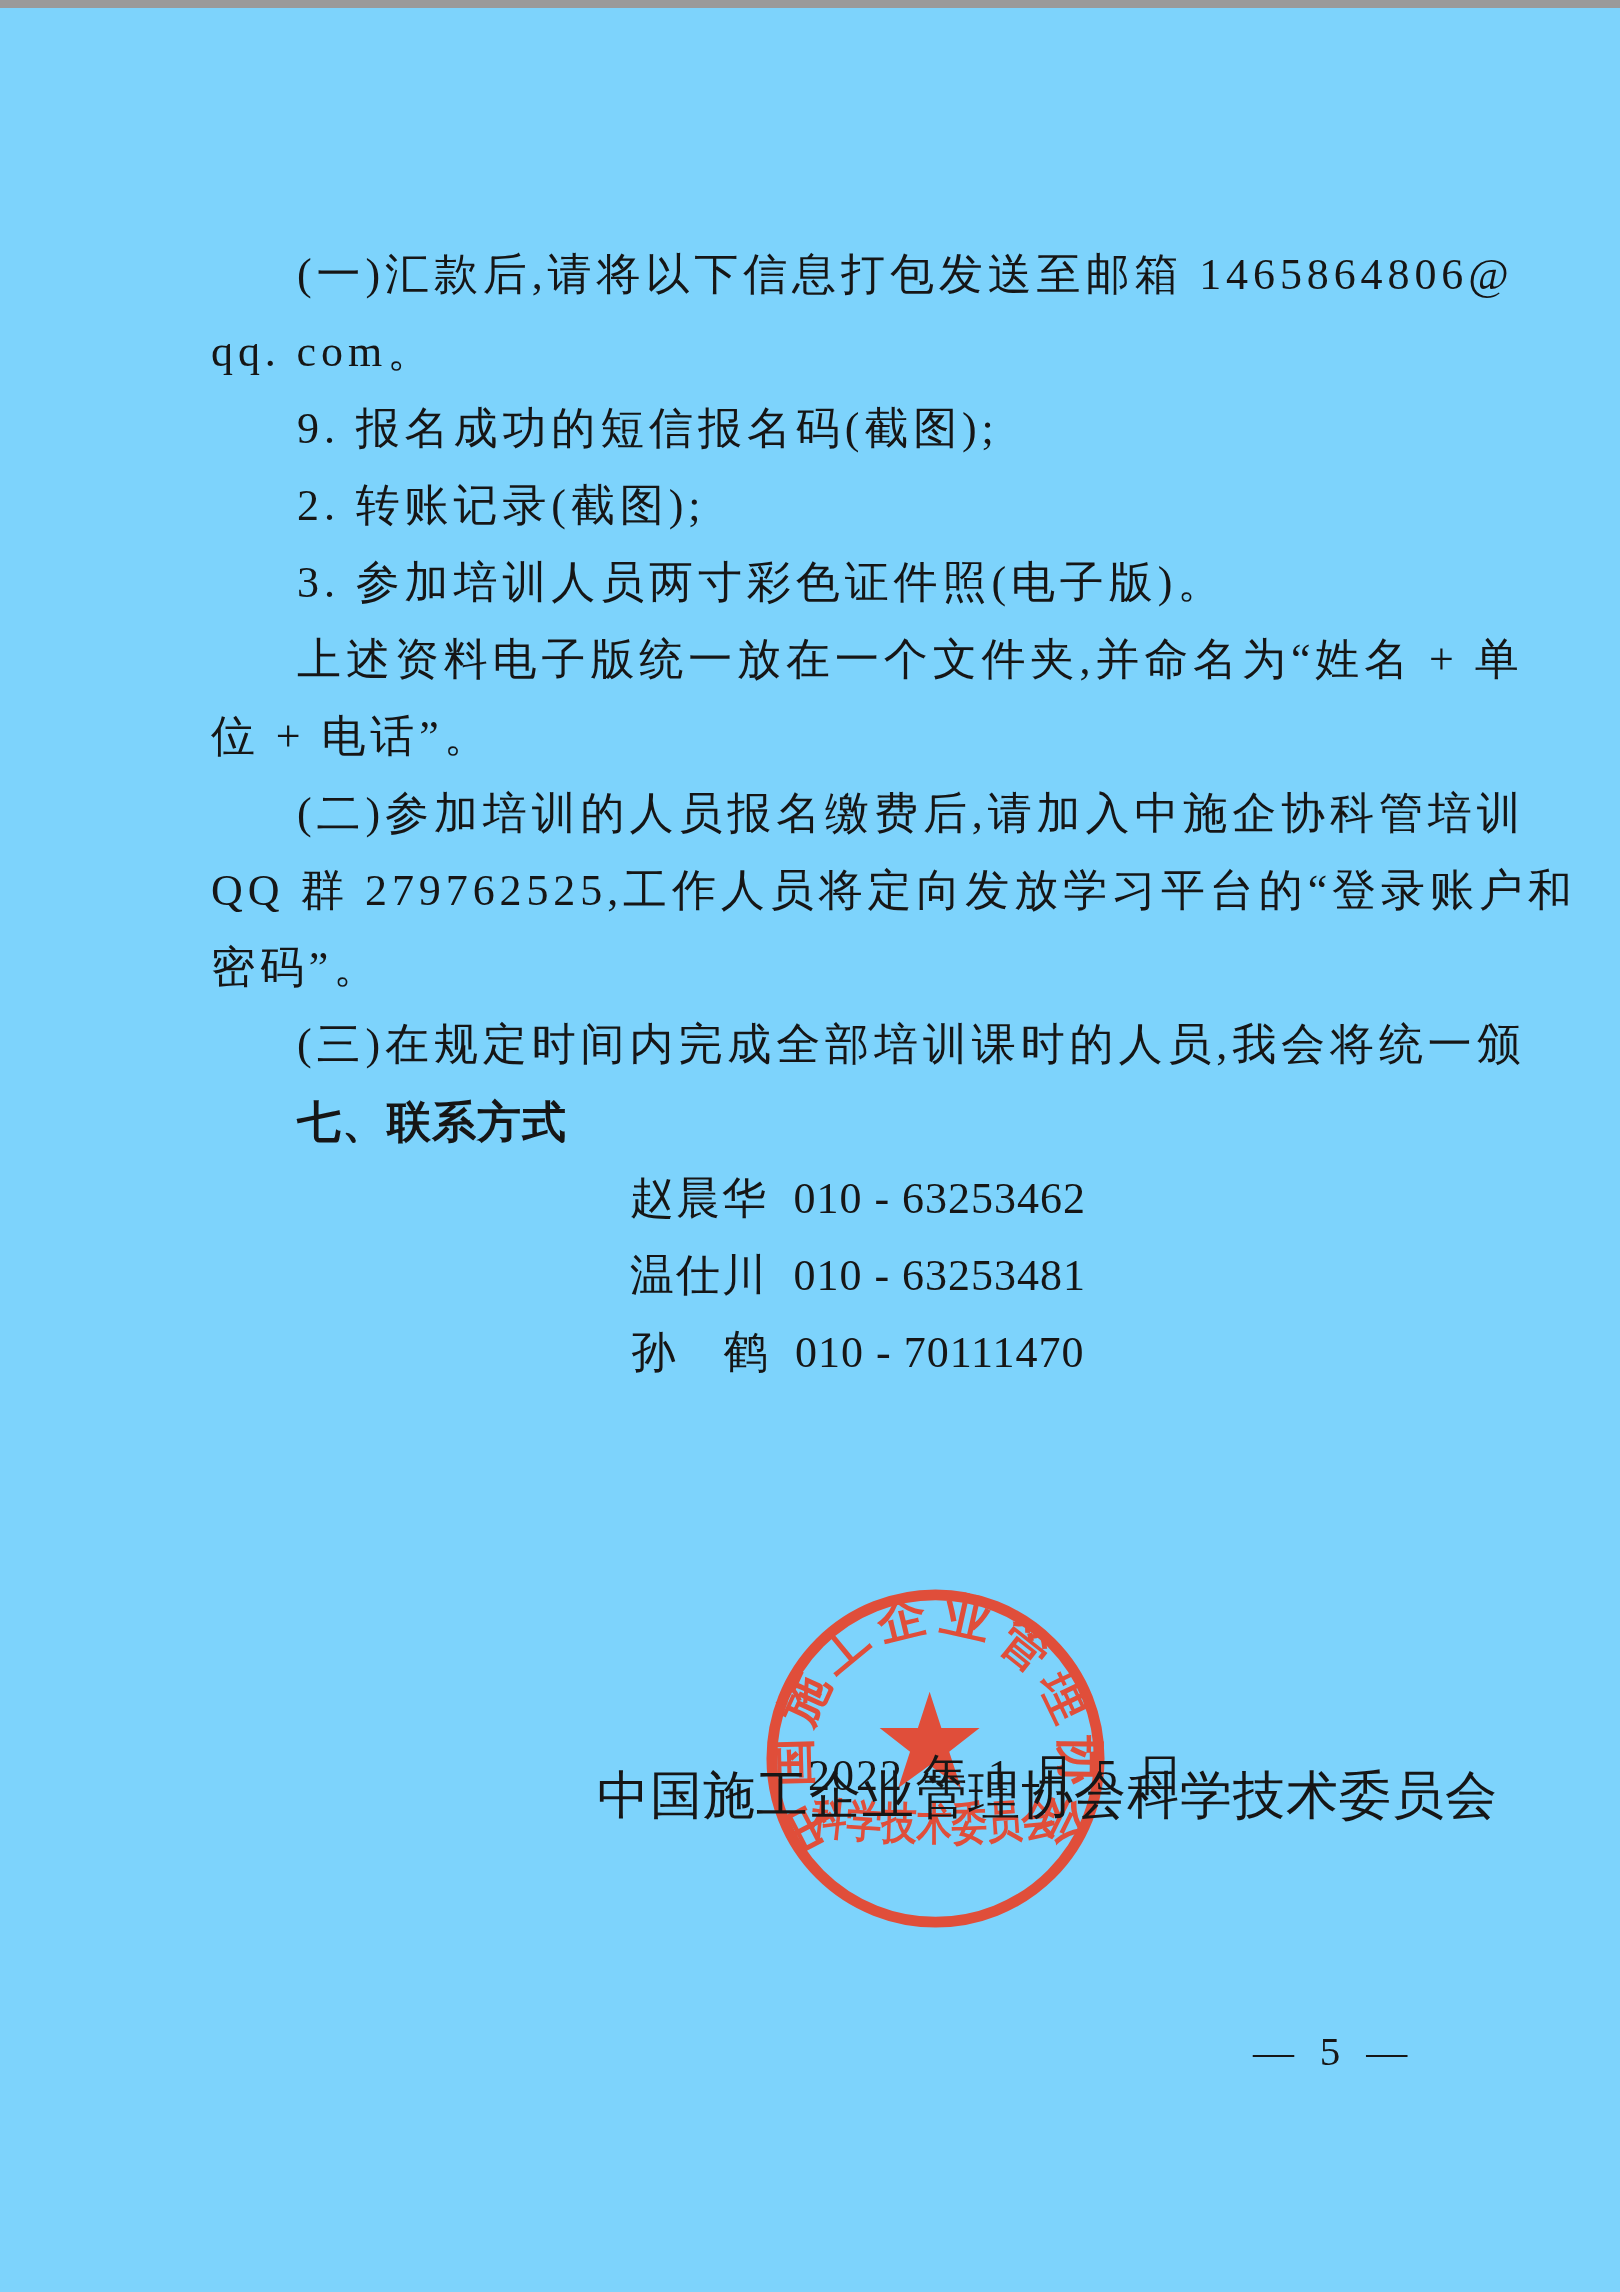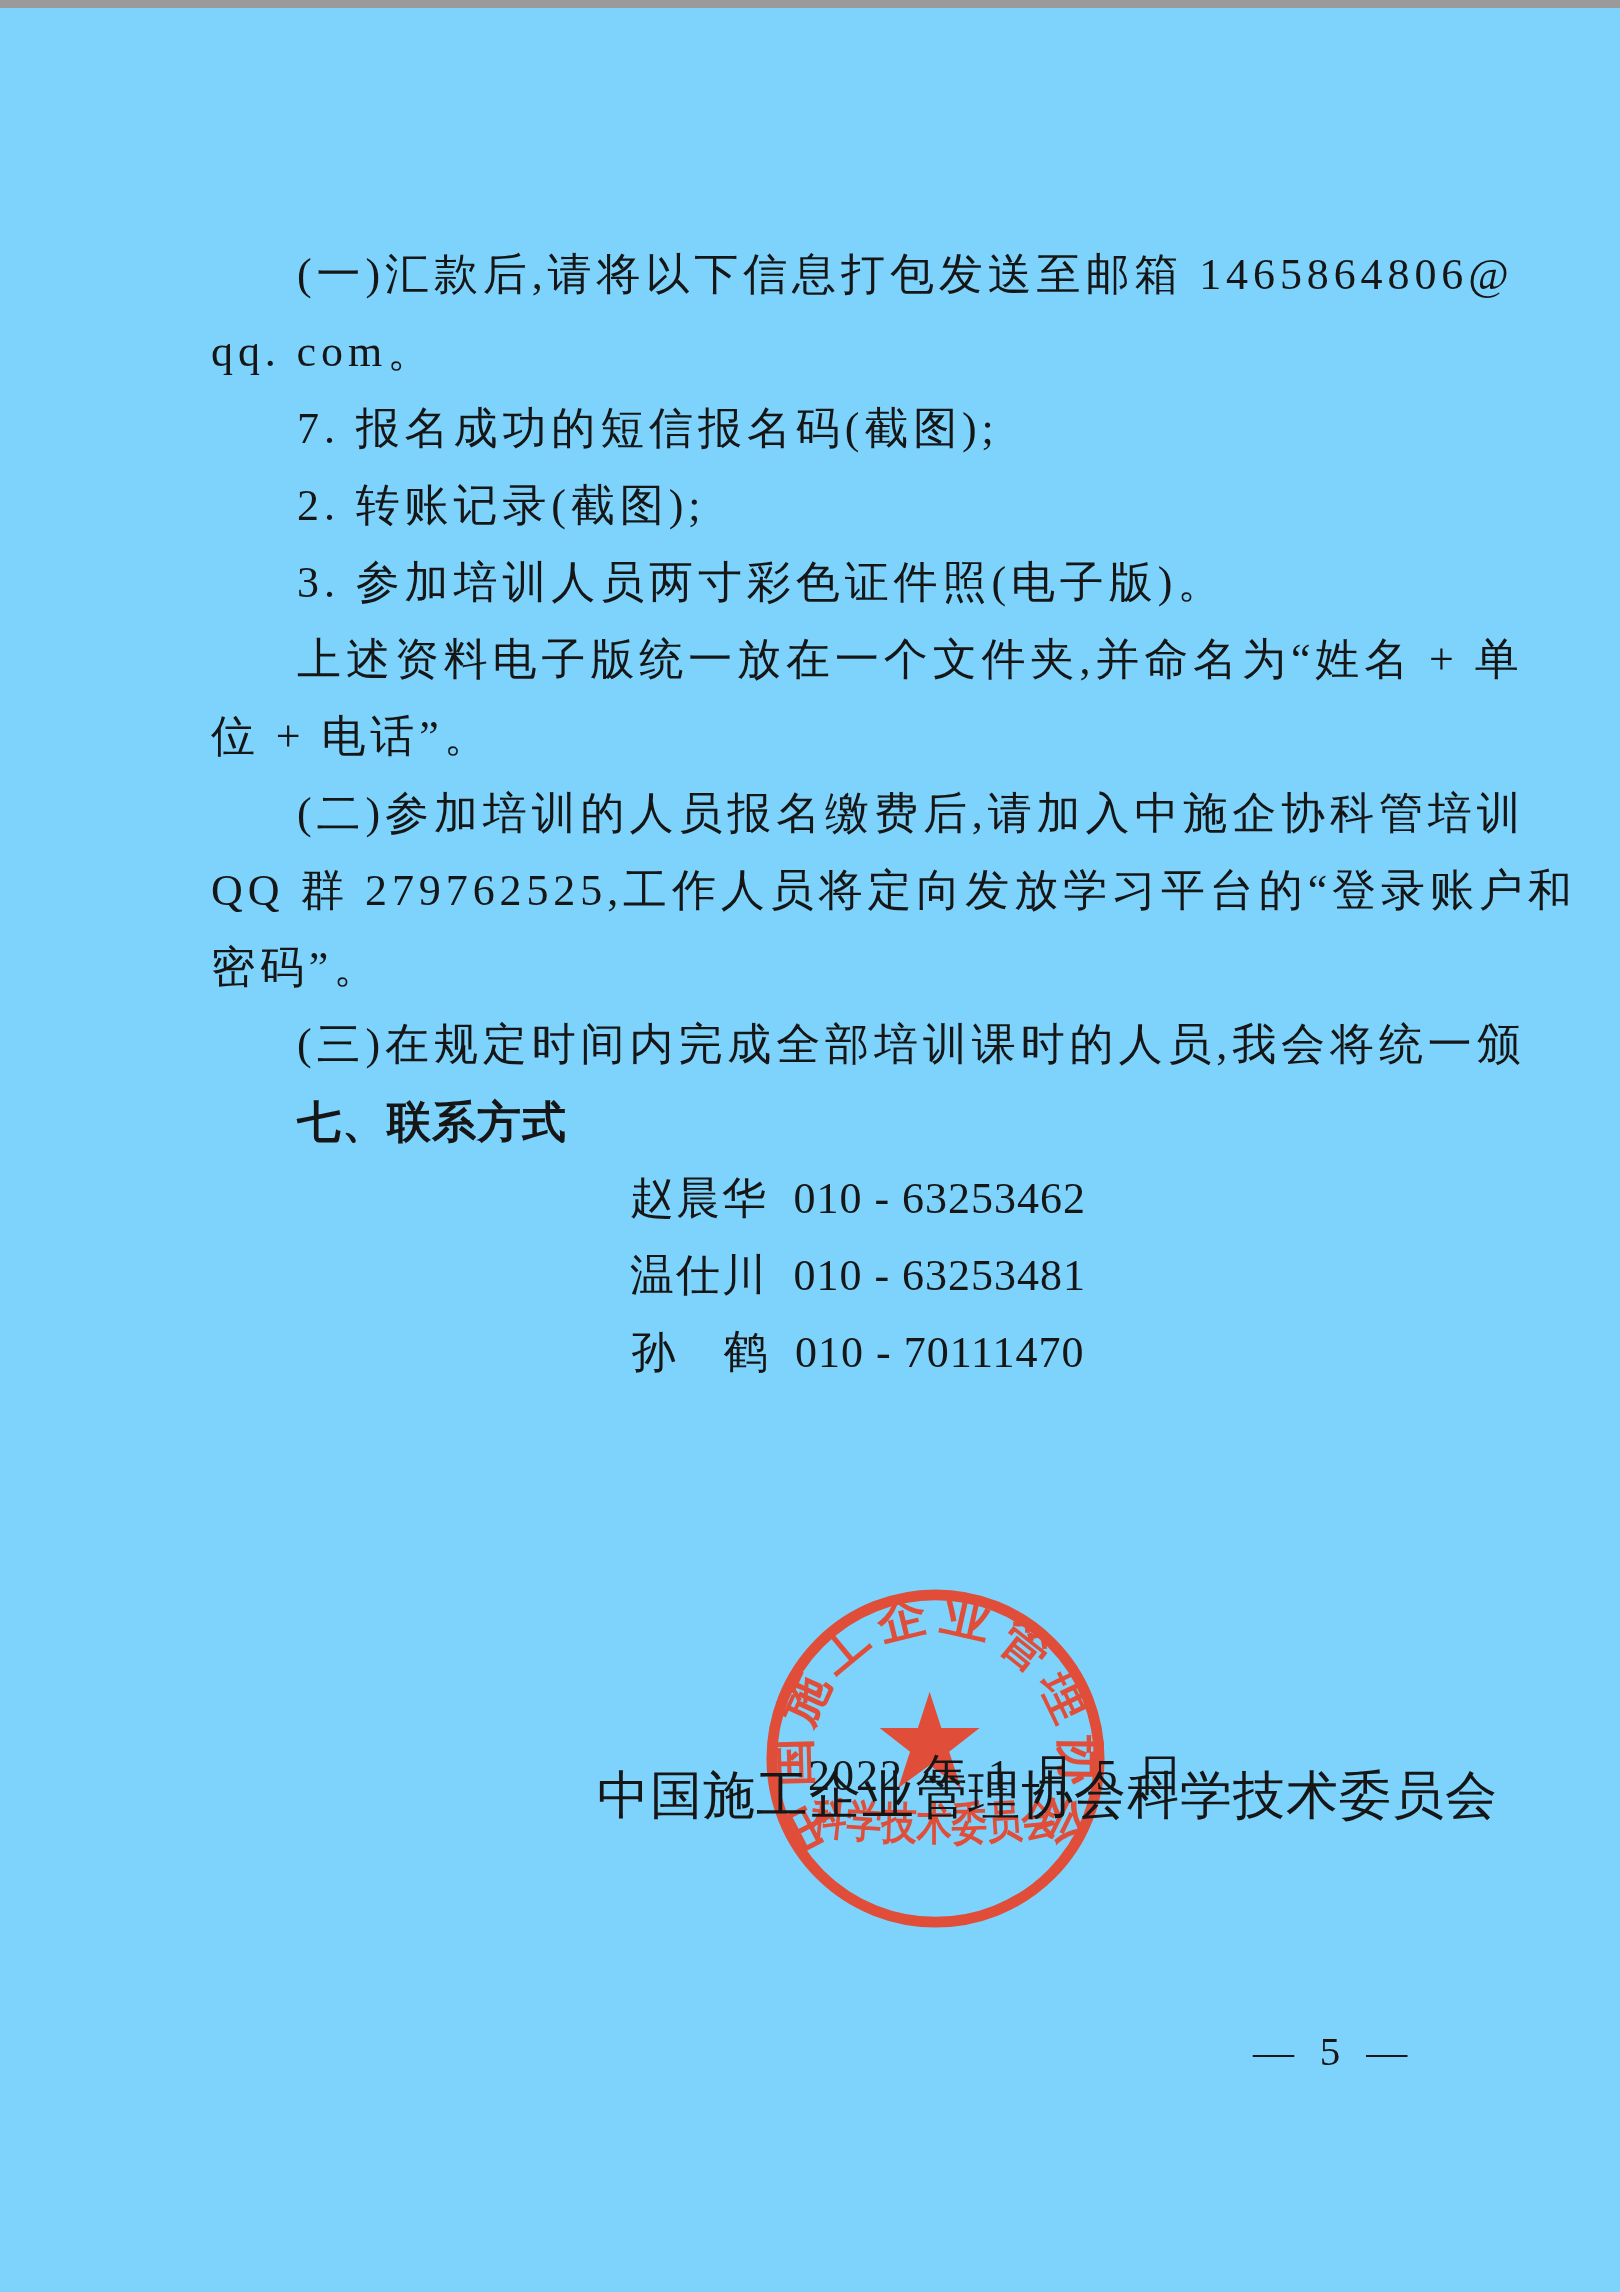--- a/index.html
+++ b/index.html
@@ -62,21 +62,21 @@
   }
 </style>
 </head>
 <body>
 
 <div class="page">
 
   <div class="body-text">
     <div class="line indent">(一)汇款后,请将以下信息打包发送至邮箱 1465864806@</div>
     <div class="line">qq. com。</div>
-    <div class="line indent">7. 报名成功的短信报名码(截图);</div>
+    <div class="line indent">9. 报名成功的短信报名码(截图);</div>
     <div class="line indent">2. 转账记录(截图);</div>
     <div class="line indent">3. 参加培训人员两寸彩色证件照(电子版)。</div>
     <div class="line indent">上述资料电子版统一放在一个文件夹,并命名为“姓名 + 单</div>
     <div class="line">位 + 电话”。</div>
     <div class="line indent">(二)参加培训的人员报名缴费后,请加入中施企协科管培训</div>
     <div class="line">QQ 群 279762525,工作人员将定向发放学习平台的“登录账户和</div>
     <div class="line">密码”。</div>
     <div class="line indent">(三)在规定时间内完成全部培训课时的人员,我会将统一颁</div>
 
     <div class="heading">七、联系方式</div>

